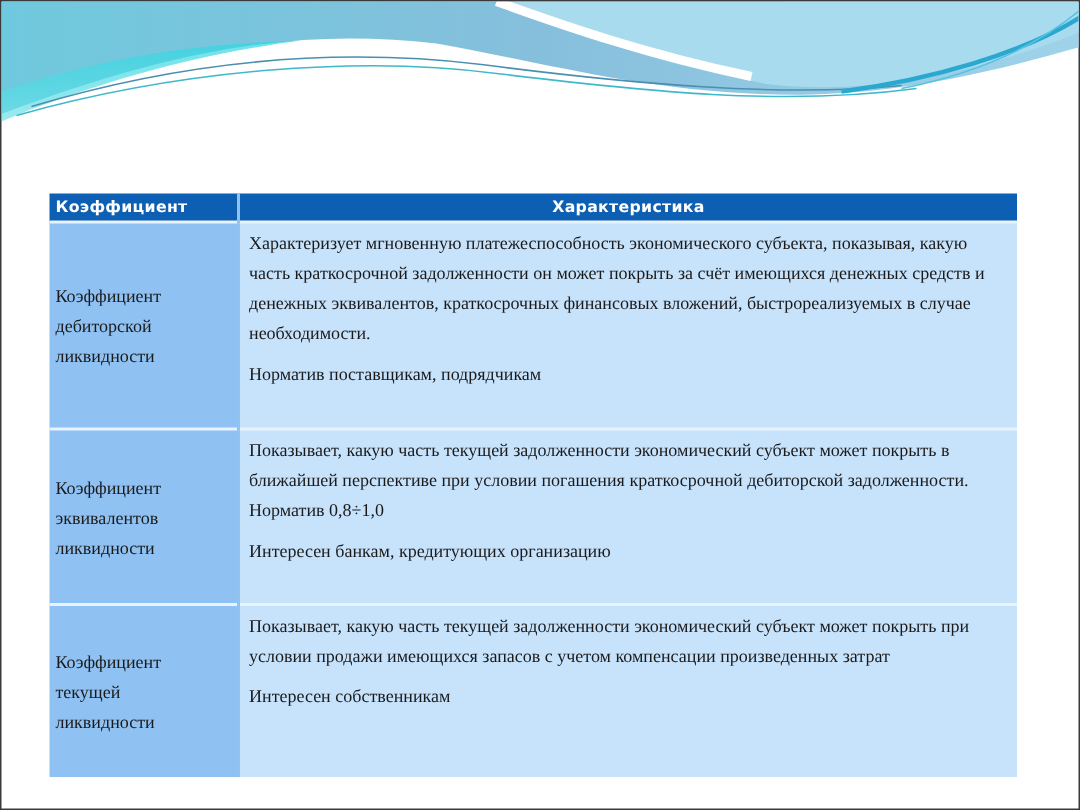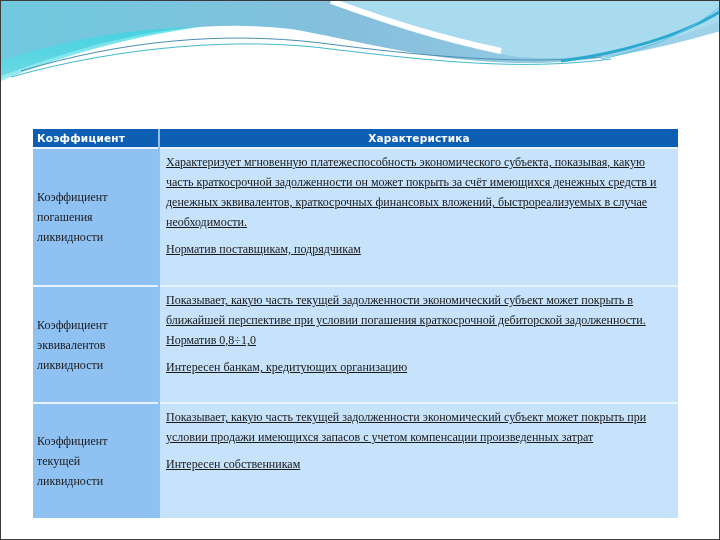--- a/index.html
+++ b/index.html
@@ -32,21 +32,21 @@
   table.liq th.h2 { border-left: 2px solid #8fc3f2; text-align: center; }
   table.liq td { vertical-align: middle; padding: 0; }
   table.liq td.name {
     background: #8fc2f3; padding-left: 4px; line-height: 20px;
     border-top: 2px solid #e8f3fd;
     margin-left: 25px;
   }
   table.liq td.desc {
     background: #c7e2fb; padding: 3px 6px 0 6px;
     border-left: 2px solid #8fc3f2; border-top: 2px solid #e8f3fd;
-    vertical-align: top; line-height: 20px; text-decoration: underline;
+    vertical-align: top; line-height: 20px;
   }
   td.desc p { margin: 0; }
   td.desc p.interest { margin-top: 7px; }
   tr.r1 td { height: 133px; }
   tr.r2 td { height: 112px; }
   tr.r3 td { height: 111px; }
 </style>
 </head>
 <body>
 
@@ -82,21 +82,21 @@
     <thead>
       <tr>
         <th>Коэффициент</th>
         <th class="h2">Характеристика</th>
       </tr>
     </thead>
     <tbody>
       <tr class="r1">
         <td class="name">
           <span>Коэффициент</span><br>
-          <span>погашения</span><br>
+          <span>дебиторской</span><br>
           <span>ликвидности</span>
         </td>
         <td class="desc">
           <p>Характеризует мгновенную платежеспособность экономического субъекта, показывая, какую часть краткосрочной задолженности он может покрыть за счёт имеющихся денежных средств и денежных эквивалентов, краткосрочных финансовых вложений, быстрореализуемых в случае необходимости.</p>
           <p class="interest">Норматив поставщикам, подрядчикам</p>
         </td>
       </tr>
       <tr class="r2">
         <td class="name">
           <span>Коэффициент</span><br>

